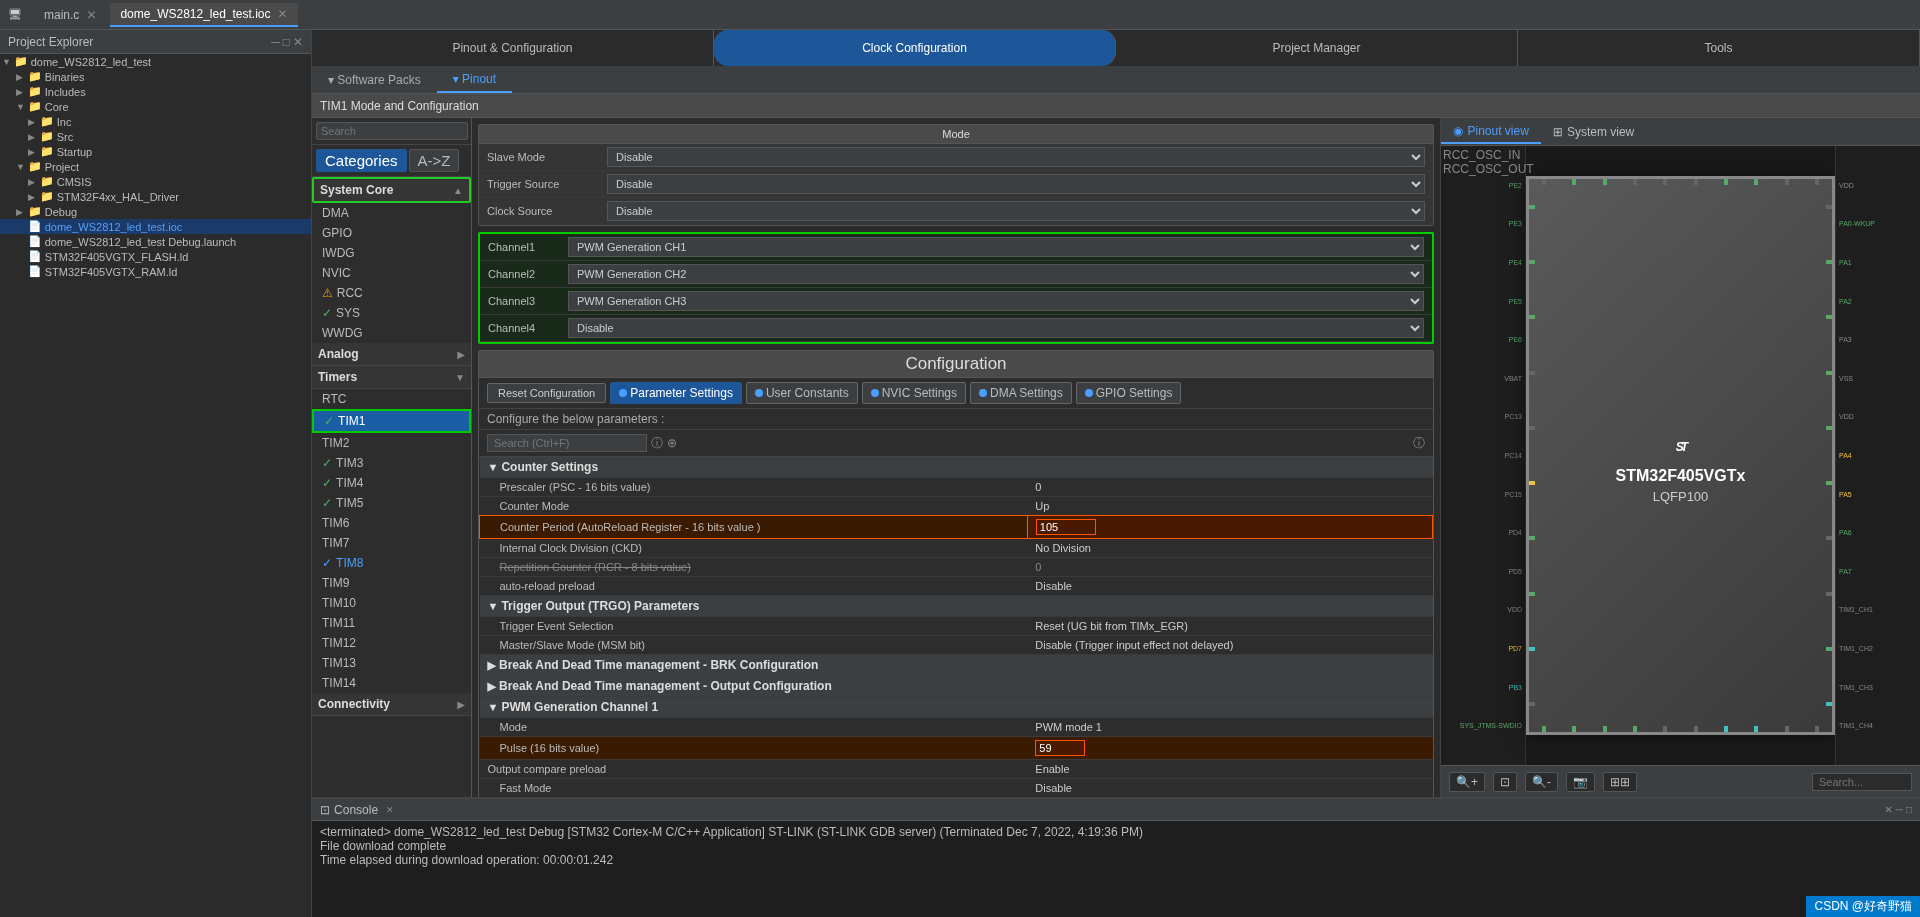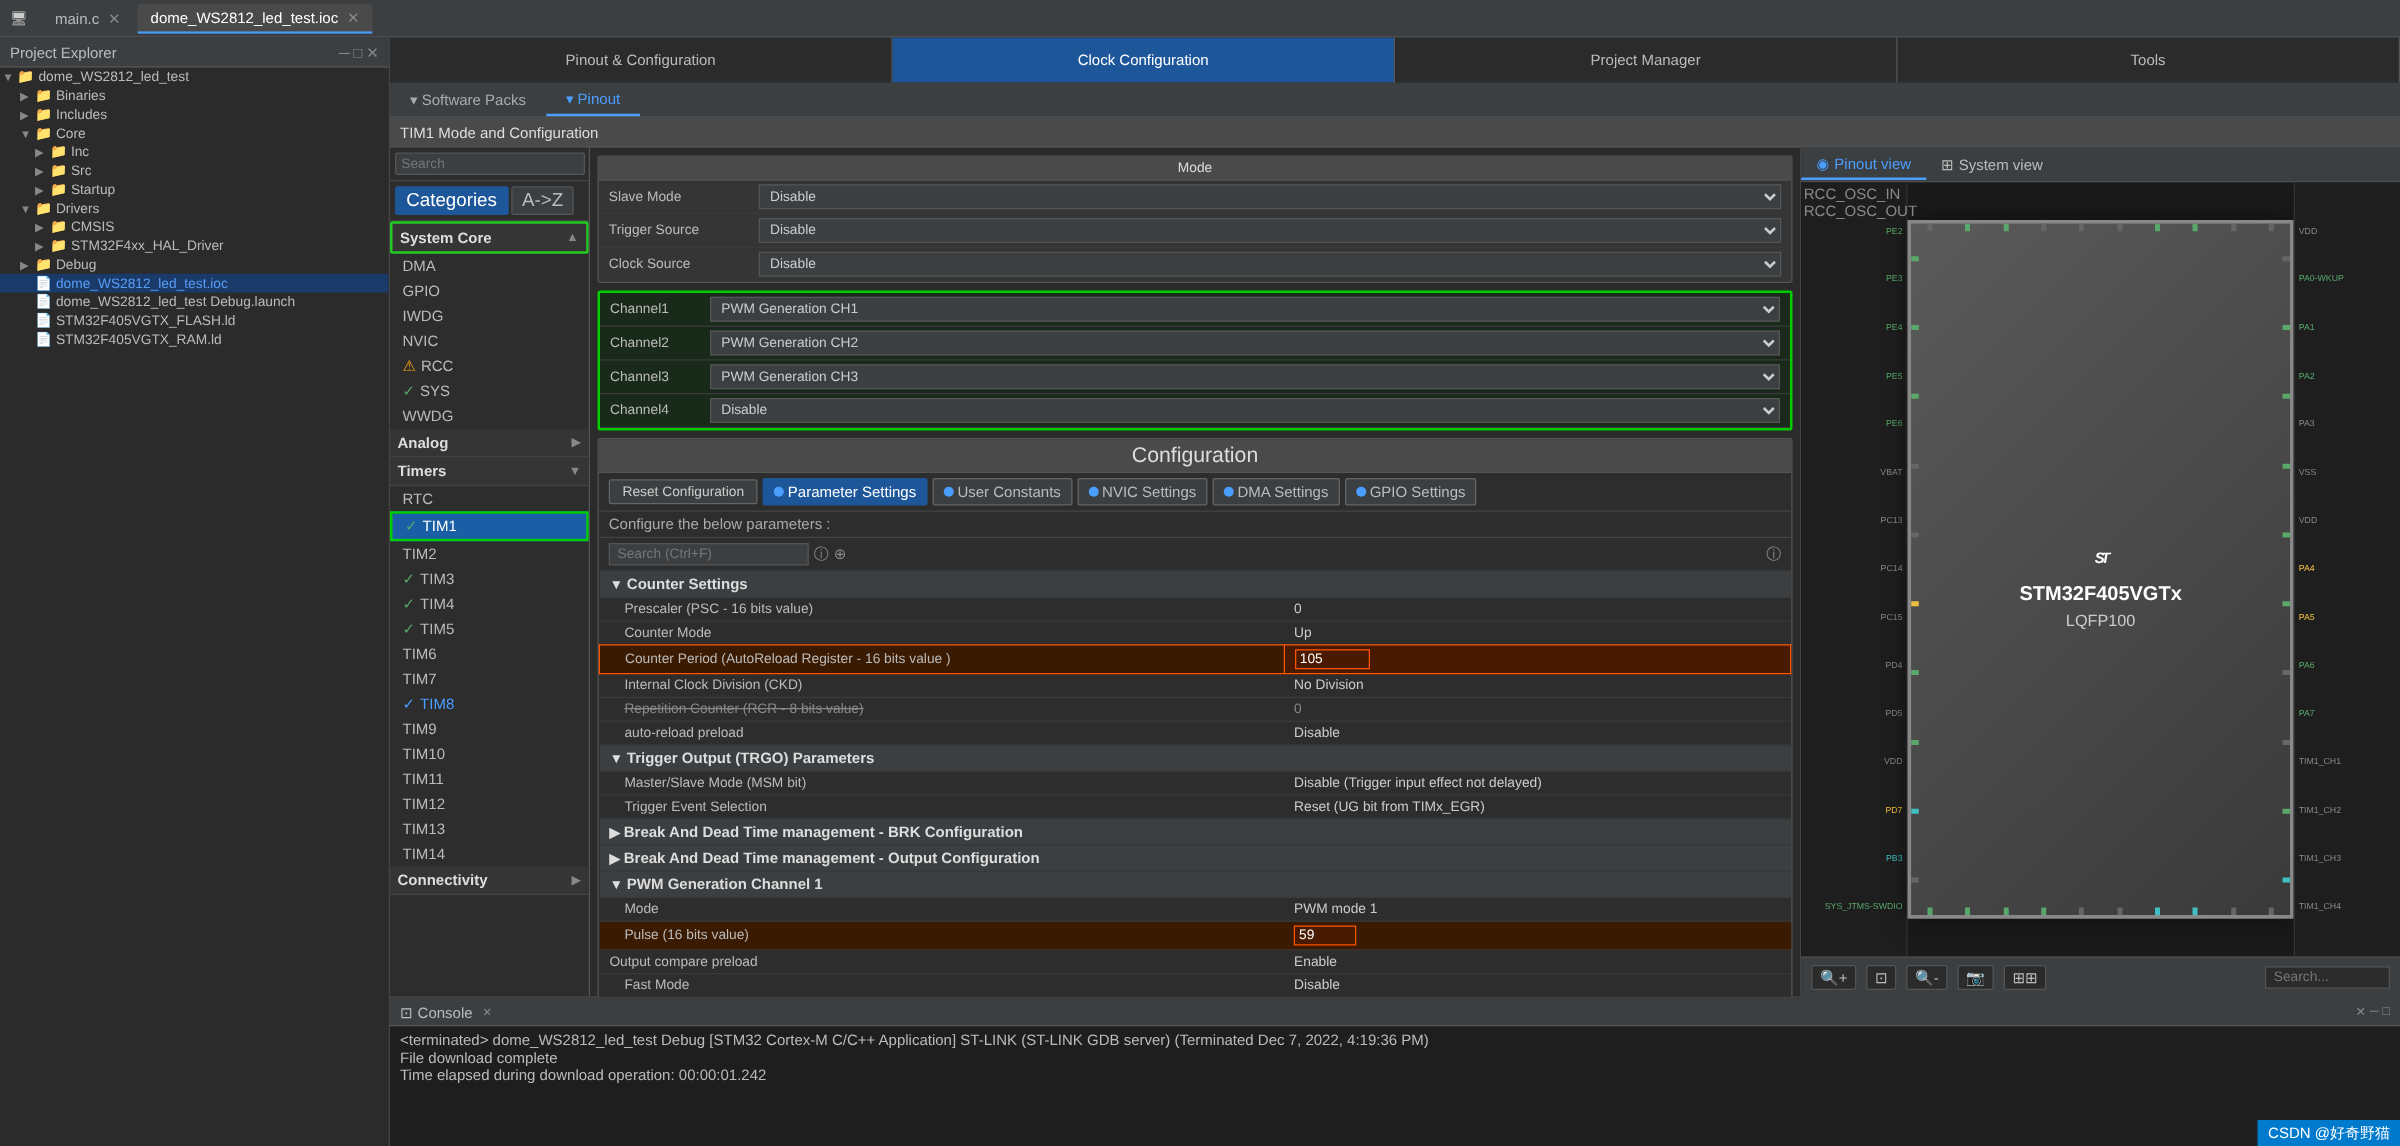--- a/index.html
+++ b/index.html
@@ -22,21 +22,21 @@
     .tree-arrow { display: inline-block; width: 12px; font-size: 9px; color: #888; }
     .tree-icon { margin-right: 3px; font-size: 11px; }
     .tree-label { font-size: 11px; color: #bbb; }
     .tree-label.blue { color: #589df6; }
     .console-header { background: #3c3f41; padding: 2px 8px; font-size: 11px; color: #bbb; border-bottom: 1px solid #555; display: flex; align-items: center; gap: 4px; height: 22px; }
     .console-content { flex: 1; padding: 4px 8px; font-size: 11px; color: #bbb; overflow-y: auto; font-family: monospace; }
 
     
     .main-tabs { display: flex; background: #2b2b2b; height: 36px; }
     .main-tab { flex: 1; display: flex; align-items: center; justify-content: center; font-size: 13px; color: #bbb; cursor: pointer; border-right: 1px solid #555; }
-    .main-tab.active-blue { background: #1e5799; color: #fff; }
+    .main-tab.active-blue { background: #1e5799; color: #fff; border-radius: 14px; }
 
     
     .sub-tabs { display: flex; background: #3c3f41; height: 28px; border-bottom: 1px solid #555; }
     .sub-tab { padding: 4px 16px; font-size: 12px; color: #aaa; cursor: pointer; display: flex; align-items: center; gap: 4px; }
     .sub-tab.active { color: #4a9eff; border-bottom: 2px solid #4a9eff; }
 
     
     .panel-title-bar { background: #4a4a4a; padding: 4px 8px; font-size: 12px; color: #ddd; border-bottom: 1px solid #555; height: 24px; display: flex; align-items: center; }
 
     
@@ -180,21 +180,21 @@
           <span class="tree-label">Src</span>
         </div>
         <div class="tree-item" style="padding-left:28px;">
           <span class="tree-arrow">▶</span>
           <span class="tree-icon">📁</span>
           <span class="tree-label">Startup</span>
         </div>
         <div class="tree-item" style="padding-left:16px;">
           <span class="tree-arrow">▼</span>
           <span class="tree-icon">📁</span>
-          <span class="tree-label">Drivers</span>
+          <span class="tree-label">Project</span>
         </div>
         <div class="tree-item" style="padding-left:28px;">
           <span class="tree-arrow">▶</span>
           <span class="tree-icon">📁</span>
           <span class="tree-label">CMSIS</span>
         </div>
         <div class="tree-item" style="padding-left:28px;">
           <span class="tree-arrow">▶</span>
           <span class="tree-icon">📁</span>
           <span class="tree-label">STM32F4xx_HAL_Driver</span>
@@ -443,26 +443,26 @@
                     <td class="value-cell">Disable</td>
                   </tr>
 
                   <tr class="section-row">
                     <td colspan="2" style="padding:3px 8px;">
                       <span style="font-size:11px;">▼ </span>
                       <span>Trigger Output (TRGO) Parameters</span>
                     </td>
                   </tr>
                   <tr>
+                    <td style="padding-left:20px;">Trigger Event Selection</td>
+                    <td class="value-cell">Reset (UG bit from TIMx_EGR)</td>
+                  </tr>
+                  <tr>
                     <td style="padding-left:20px;">Master/Slave Mode (MSM bit)</td>
                     <td class="value-cell">Disable (Trigger input effect not delayed)</td>
-                  </tr>
-                  <tr>
-                    <td style="padding-left:20px;">Trigger Event Selection</td>
-                    <td class="value-cell">Reset (UG bit from TIMx_EGR)</td>
                   </tr>
 
                   <tr class="section-row">
                     <td colspan="2" style="padding:3px 8px;">
                       <span style="font-size:11px;">▶ </span>
                       <span>Break And Dead Time management - BRK Configuration</span>
                     </td>
                   </tr>
 
                   <tr class="section-row">

